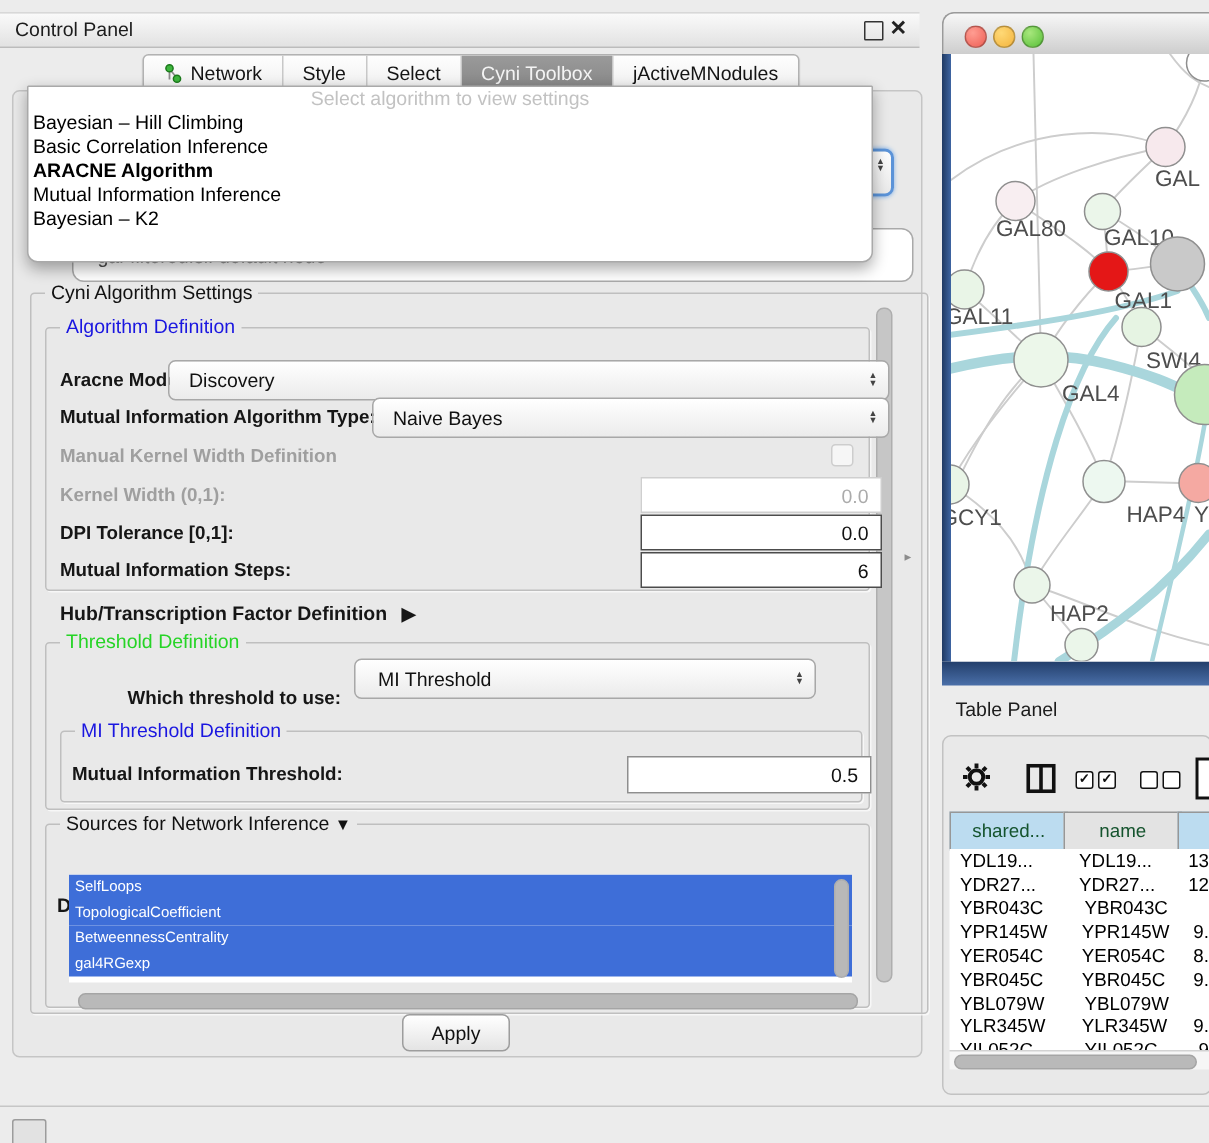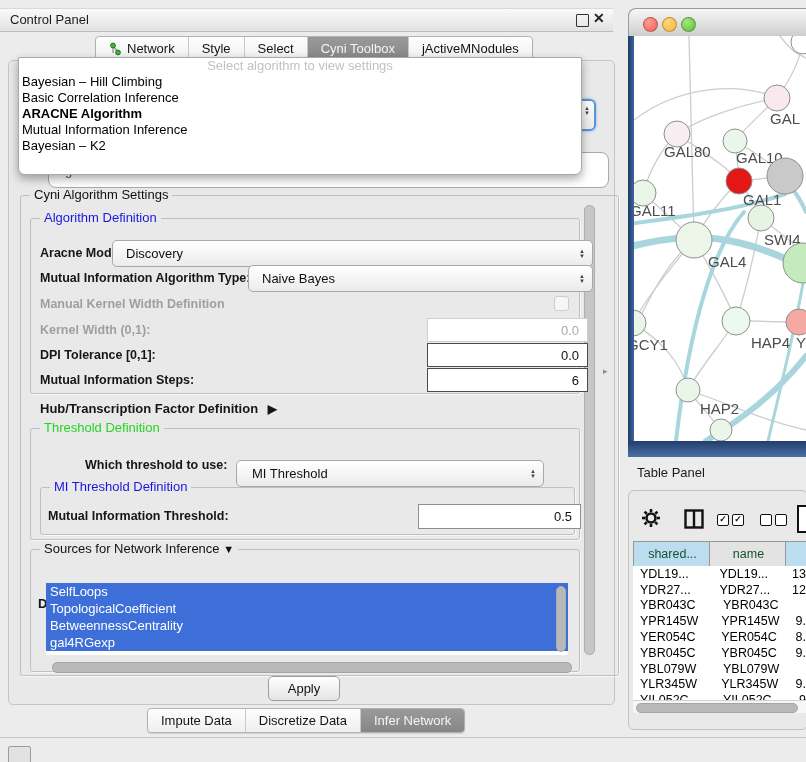--- a/index.html
+++ b/index.html
@@ -52,21 +52,21 @@
   .focus-combo{left:566px;top:99px;width:26px;height:28px;border:2px solid #5b93d8;border-radius:6px;
                background:linear-gradient(#fdfdfd,#e9e9e9);z-index:10;box-shadow:0 0 3px #7fb0e8;}
   .focus-combo .stepper{position:absolute;right:4px;top:5px;display:flex;flex-direction:column;font-size:6px;line-height:5px;color:#444;}
   .bg-combo{left:48px;top:152px;width:543px;height:34px;background:#fff;border:1px solid #a9a9a9;border-radius:8px;
             z-index:5;font-size:13px;color:#4e4e4e;display:flex;align-items:center;padding-left:16px;}
 
   .vthumb{background:#c6c6c6;border:1px solid #aeaeae;border-radius:5px;}
   .hthumb{background:#b9b9b9;border:1px solid #a5a5a5;border-radius:5px;}
 
   .attr-list{left:46px;top:583px;width:522px;height:72px;background:#fff;overflow:hidden;z-index:2;}
-  .attr-item{height:17px;line-height:17px;font-size:13px;color:#fff;padding-left:4px;}
+  .attr-item{height:17px;line-height:17px;font-size:10px;color:#fff;padding-left:4px;}
 
   .btn{position:absolute;background:linear-gradient(#ffffff,#e4e4e4);border:1px solid #9d9d9d;border-radius:5px;
        font-size:13px;display:flex;align-items:center;justify-content:center;}
 
   
   .netwin-title{left:628px;top:8px;width:178px;height:28px;background:linear-gradient(#f7f7f7,#cd cdcd);
                 border:1px solid #9a9a9a;border-right:none;border-radius:8px 0 0 0;
                 background:linear-gradient(#f7f7f7,#cccccc);}
   .light{position:absolute;top:8px;width:13px;height:13px;border-radius:50%;border:1px solid rgba(0,0,0,.25);}
   .frame-left{left:628px;top:36px;width:6px;height:405px;background:linear-gradient(90deg,#203a63,#3e65a2);}
@@ -167,21 +167,21 @@
 
   <div class="rowlbl" style="left:40px;top:401px;font-size:13px;">
     <span>Hub/Transcription Factor Definition</span>
     <span style="font-size:12px;margin-left:6px;">▶</span>
   </div>
 
   <div class="abs group" style="left:30px;top:428px;width:548px;height:110px;">
     <div class="group-label lbl-green">Threshold Definition</div>
   </div>
   <div class="rowlbl" style="left:85px;top:458px;">Which threshold to use:</div>
-  <div class="combo" style="left:236px;top:460px;width:291px;height:25px;padding-left:15px;">
+  <div class="combo" style="left:236px;top:439px;width:291px;height:25px;padding-left:15px;">
     <span>MI Threshold</span>
     <span class="stepper">▲<br>▼</span>
   </div>
   <div class="abs group" style="left:40px;top:487px;width:533px;height:46px;">
     <div class="group-label lbl-blue">MI Threshold Definition</div>
   </div>
   <div class="rowlbl" style="left:48px;top:509px;">Mutual Information Threshold:</div>
   <div class="tf" style="left:418px;top:504px;width:145px;height:23px;border:1px solid #8e8e8e;">0.5</div>
 
   <div class="abs group" style="left:30px;top:549px;width:548px;height:121px;">
@@ -195,31 +195,20 @@
       <div class="attr-item" style="background: rgb(62, 110, 216);">SelfLoops</div>
       <div class="attr-item" style="background: rgb(62, 110, 216);">TopologicalCoefficient</div>
       <div class="attr-item" style="background: rgb(62, 110, 216);">BetweennessCentrality</div>
       <div class="attr-item" style="background: rgb(62, 110, 216);">gal4RGexp</div>
     </div>
   <div class="abs vthumb" style="left:556px;top:586px;width:8px;height:64px;z-index:3;background:#b8b8b8;"></div>
   <div class="abs hthumb" style="left:52px;top:662px;width:518px;height:9px;"></div>
 
   <div class="btn" style="left:268px;top:676px;width:70px;height:23px;">Apply</div>
 
-  <div class="abs seg" style="left:147px;top:708px;" id="bottomTabs">
-      <div class="tab">
-        <span>Impute Data</span>
-      </div>
-      <div class="tab">
-        <span>Discretize Data</span>
-      </div>
-      <div class="tab sel">
-        <span>Infer Network</span>
-      </div>
-    </div>
 
   <div class="abs popup">
     <div class="popup-header">Select algorithm to view settings</div>
     <div id="ddList">
         <div class="dd-item">Bayesian – Hill Climbing</div>
         <div class="dd-item">Basic Correlation Inference</div>
         <div class="dd-item sel">ARACNE Algorithm</div>
         <div class="dd-item">Mutual Information Inference</div>
         <div class="dd-item">Bayesian – K2</div>
       </div>

